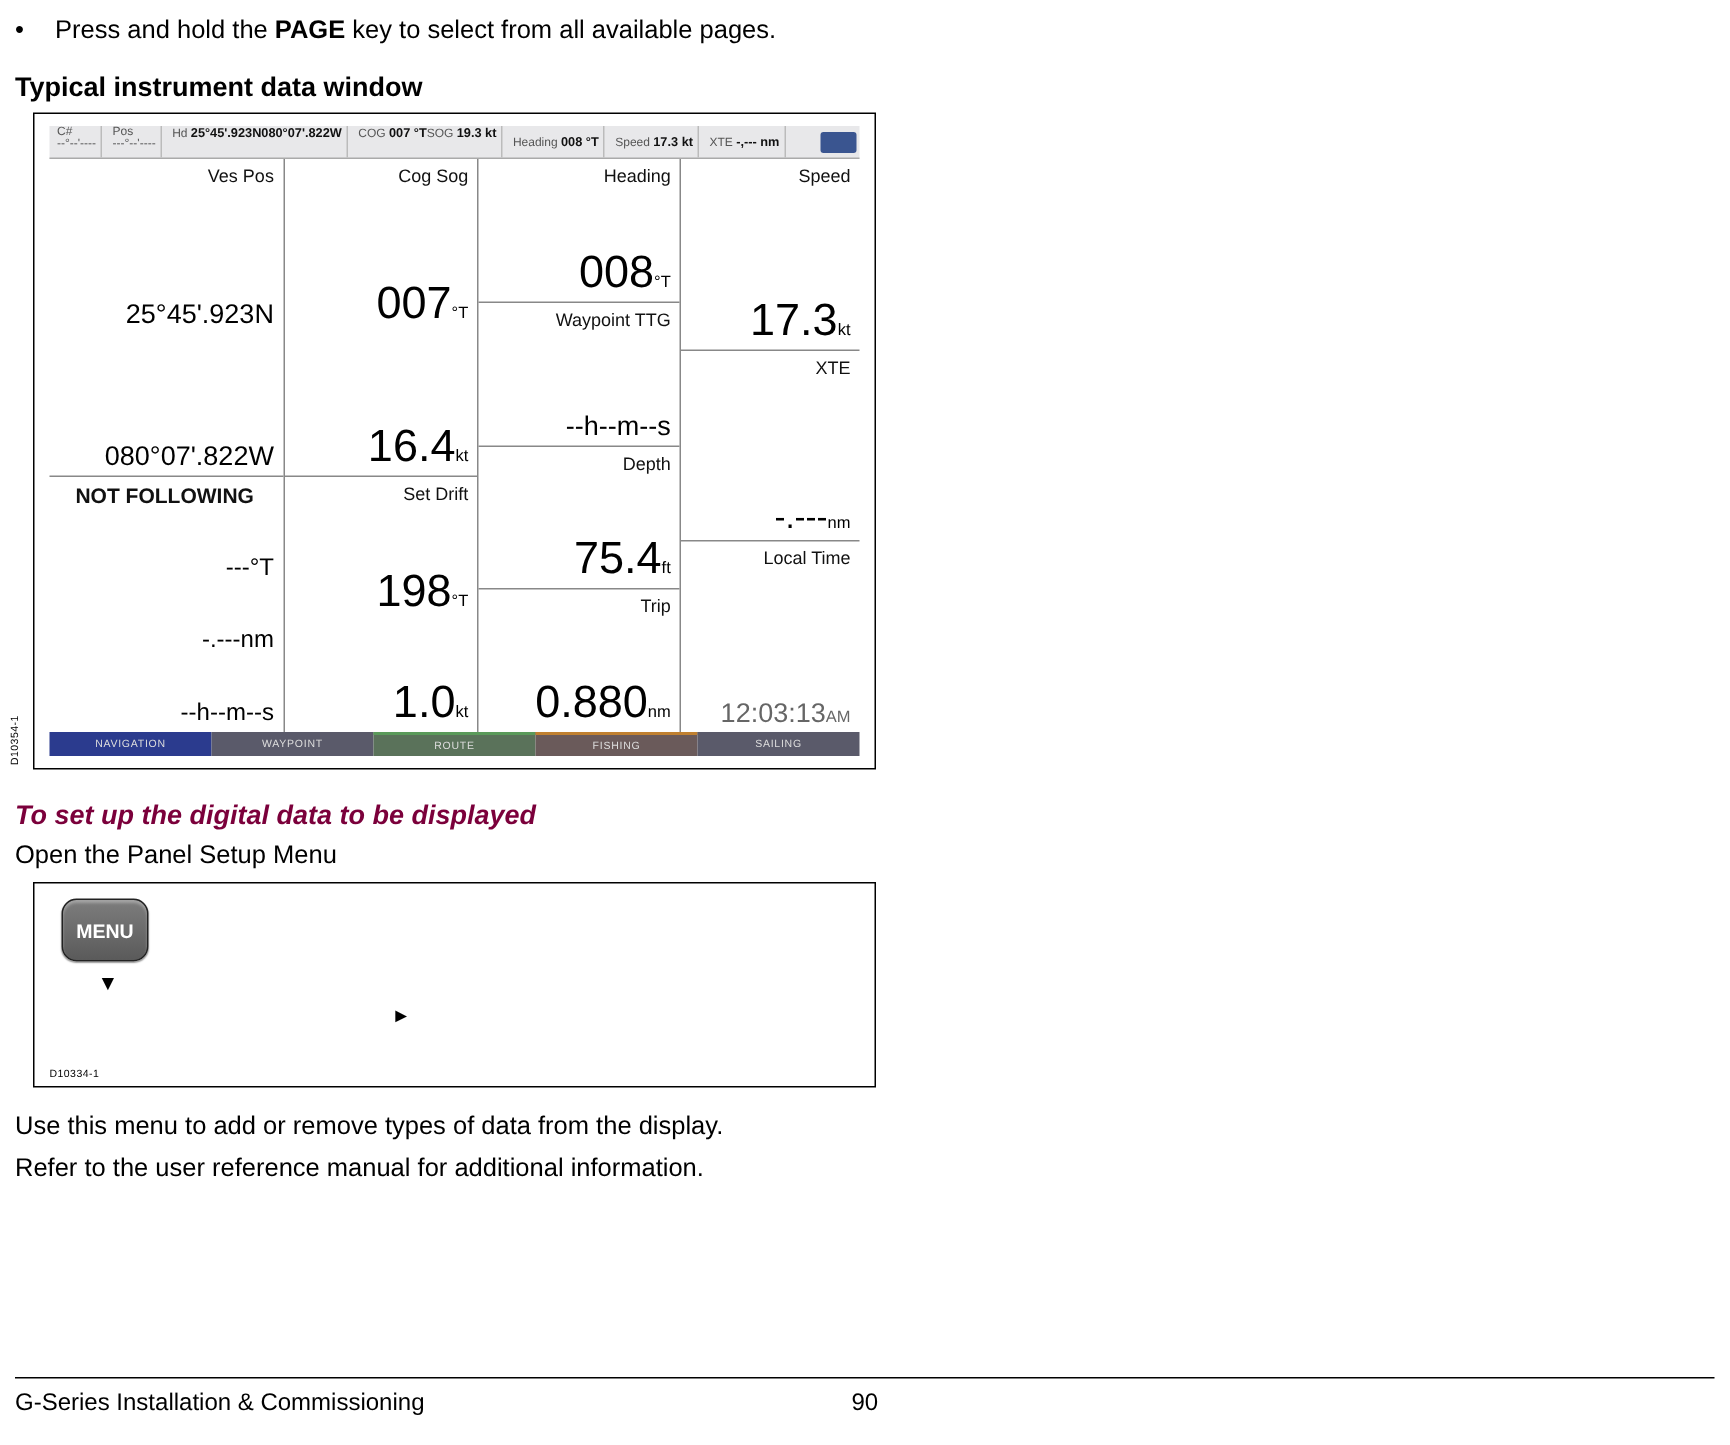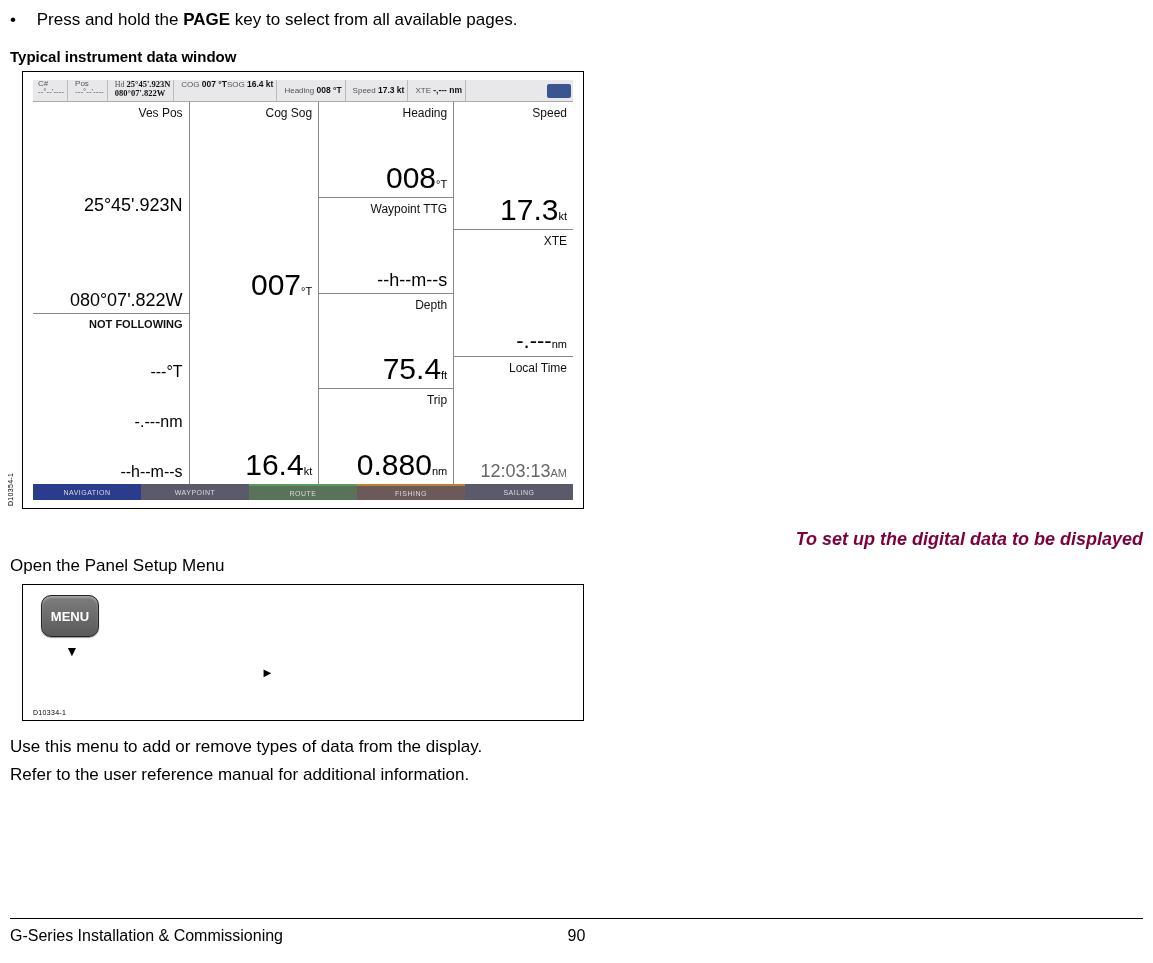--- a/index.html
+++ b/index.html
@@ -20,21 +20,21 @@
       margin-bottom: 18px;
     }
     .bullet {
       display: inline-block;
       width: 22px;
     }
     .bold {
       font-weight: bold;
     }
     .section-title {
-      font-size: 15px;
+      font-size: 18px;
       font-weight: bold;
       margin-bottom: 6px;
     }
     .fig-border {
       border: 1px solid #000;
       position: relative;
       background: #fff;
     }
     .fig1 {
       width: 562px;
@@ -127,21 +127,20 @@
       transform: rotate(-90deg) translateY(-100%);
       transform-origin: left bottom;
       letter-spacing:0.3px;
     }
     .subheading {
       font-size: 18px;
       font-weight: bold;
       font-style: italic;
       color: #7b003b;
       margin-bottom: 6px;
-      text-align: right;
     }
     .plain {
       font-size: 17px;
       margin-bottom: 8px;
     }
     .fig2 {
       width: 562px;
       height: 137px;
       margin-left: 12px;
       margin-bottom: 16px;
@@ -228,53 +227,58 @@
   <div class="screenshot">
     <div class="topbar">
       <div class="tb-seg" style="flex-direction:column;align-items:flex-start;line-height:1;">
         <span>C#</span>
           <span>--°--'----</span>
       </div>
       <div class="tb-seg" style="flex-direction:column;align-items:flex-start;line-height:1;">
         <span>Pos</span>
           <span>---°--'----</span>
       </div>
-      <div class="tb-seg" style="flex-direction:column;align-items:flex-start;line-height:1;font-family:Liberation Serif, serif;">
+      <div class="tb-seg" style="flex-direction:row;align-items:flex-start;line-height:1;">
         <span><span>Hd</span> <span class="tb-strong">25°45'.923N</span></span>
         <span class="tb-strong">080°07'.822W</span>
       </div>
       <div class="tb-seg" style="flex-direction:row;align-items:flex-start;line-height:1;">
         <span><span>COG</span> <span class="tb-strong">007 °T</span></span>
-        <span><span>SOG</span> <span class="tb-strong">16.4 kt</span></span>
+        <span><span>SOG</span> <span class="tb-strong">19.3 kt</span></span>
       </div>
       <div class="tb-seg"><span>Heading</span>&nbsp;<span class="tb-strong">008 °T</span></div>
       <div class="tb-seg"><span>Speed</span>&nbsp;<span class="tb-strong">17.3 kt</span></div>
       <div class="tb-seg"><span>XTE</span>&nbsp;<span class="tb-strong">-,--- nm</span></div>
       <div class="tb-seg" style="border:none;background:#3a5590;width:24px;height:14px;border-radius:2px;margin-left:auto;"></div>
     </div>
 
     <div class="grid-wrap">
       <div class="col cA">
         <div class="cell" style="flex:1.25;">
           <div class="lbl">Ves Pos</div>
           <div class="val" style="font-size:18px;">25°45'.923N</div>
           <div class="val" style="font-size:18px;">080°07'.822W</div>
         </div>
         <div class="cell" style="flex:1;">
-          <div class="lbl bold" style="text-align:right;font-size:11px;">NOT FOLLOWING</div>
+          <div class="lbl bold" style="text-align:center;font-size:14px;">NOT FOLLOWING</div>
           <div class="val" style="font-size:16px;">---°T</div>
           <div class="val" style="font-size:16px;">-.---nm</div>
           <div class="val" style="font-size:16px;">--h--m--s</div>
         </div>
       </div>
       <div class="col cB">
         <div class="cell" style="flex:1.25;align-items:flex-end;">
           <div class="lbl">Cog Sog</div>
           <div class="val valbig"><span>007</span><span class="unit">°T</span></div>
           <div class="val valbig"><span>16.4</span><span class="unit">kt</span></div>
+        </div>
+        <div class="cell" style="flex:1;">
+          <div class="lbl">Set Drift</div>
+          <div class="val valbig"><span>198</span><span class="unit">°T</span></div>
+          <div class="val valbig"><span>1.0</span><span class="unit">kt</span></div>
         </div>
       </div>
       <div class="col cC">
         <div class="cell" style="flex:1;">
           <div class="lbl">Heading</div>
           <div class="val valbig"><span>008</span><span class="unit">°T</span></div>
         </div>
         <div class="cell" style="flex:1;">
           <div class="lbl">Waypoint TTG</div>
           <div class="val" style="font-size:18px;">--h--m--s</div>

